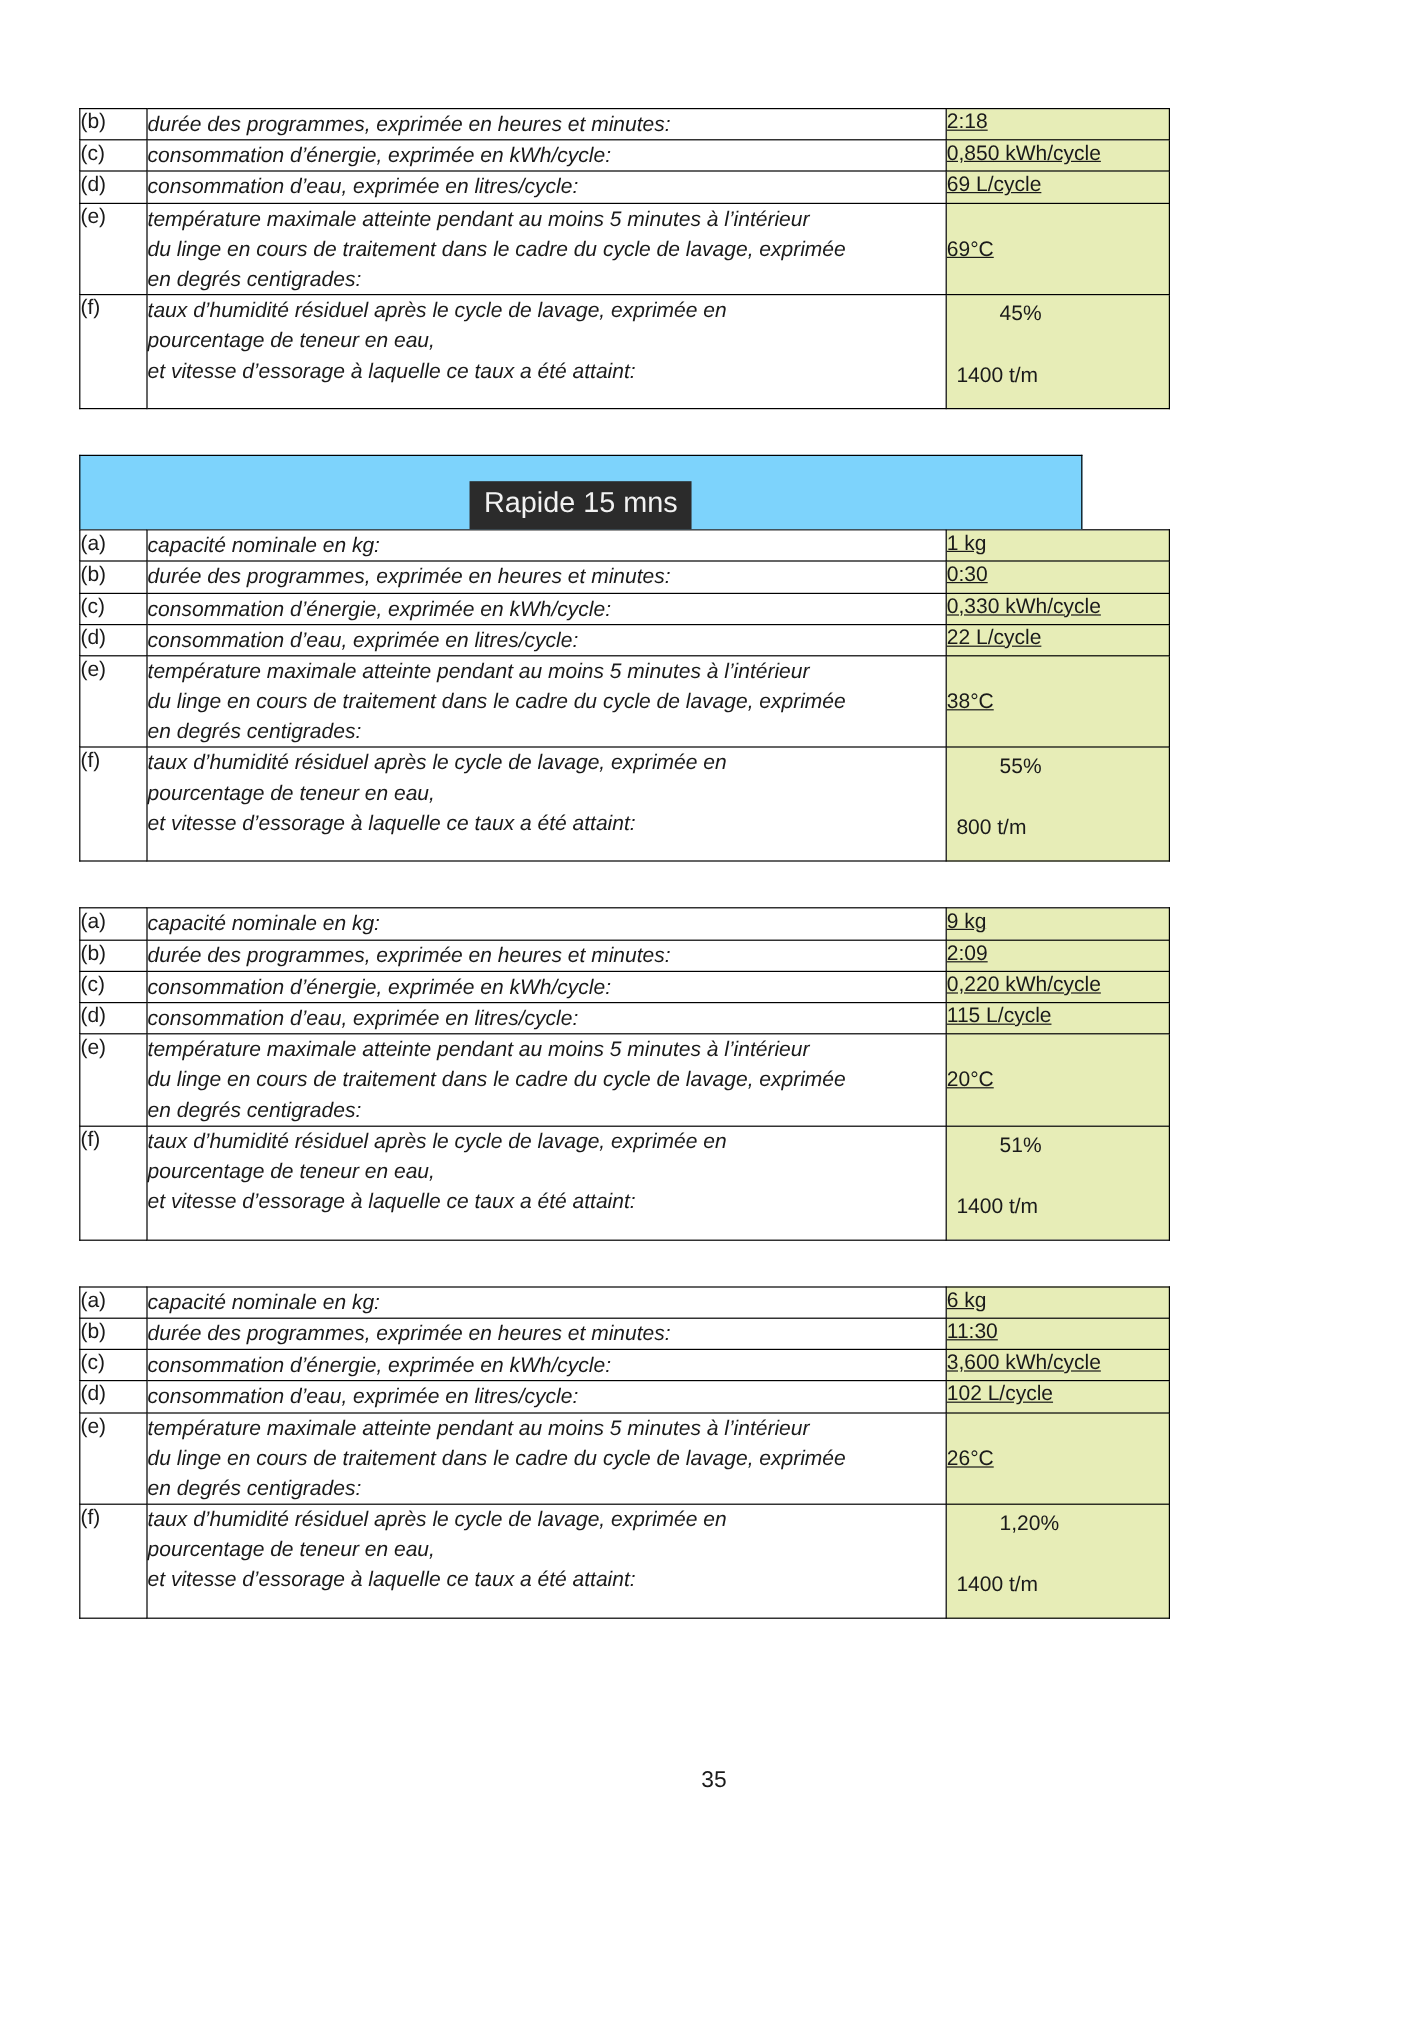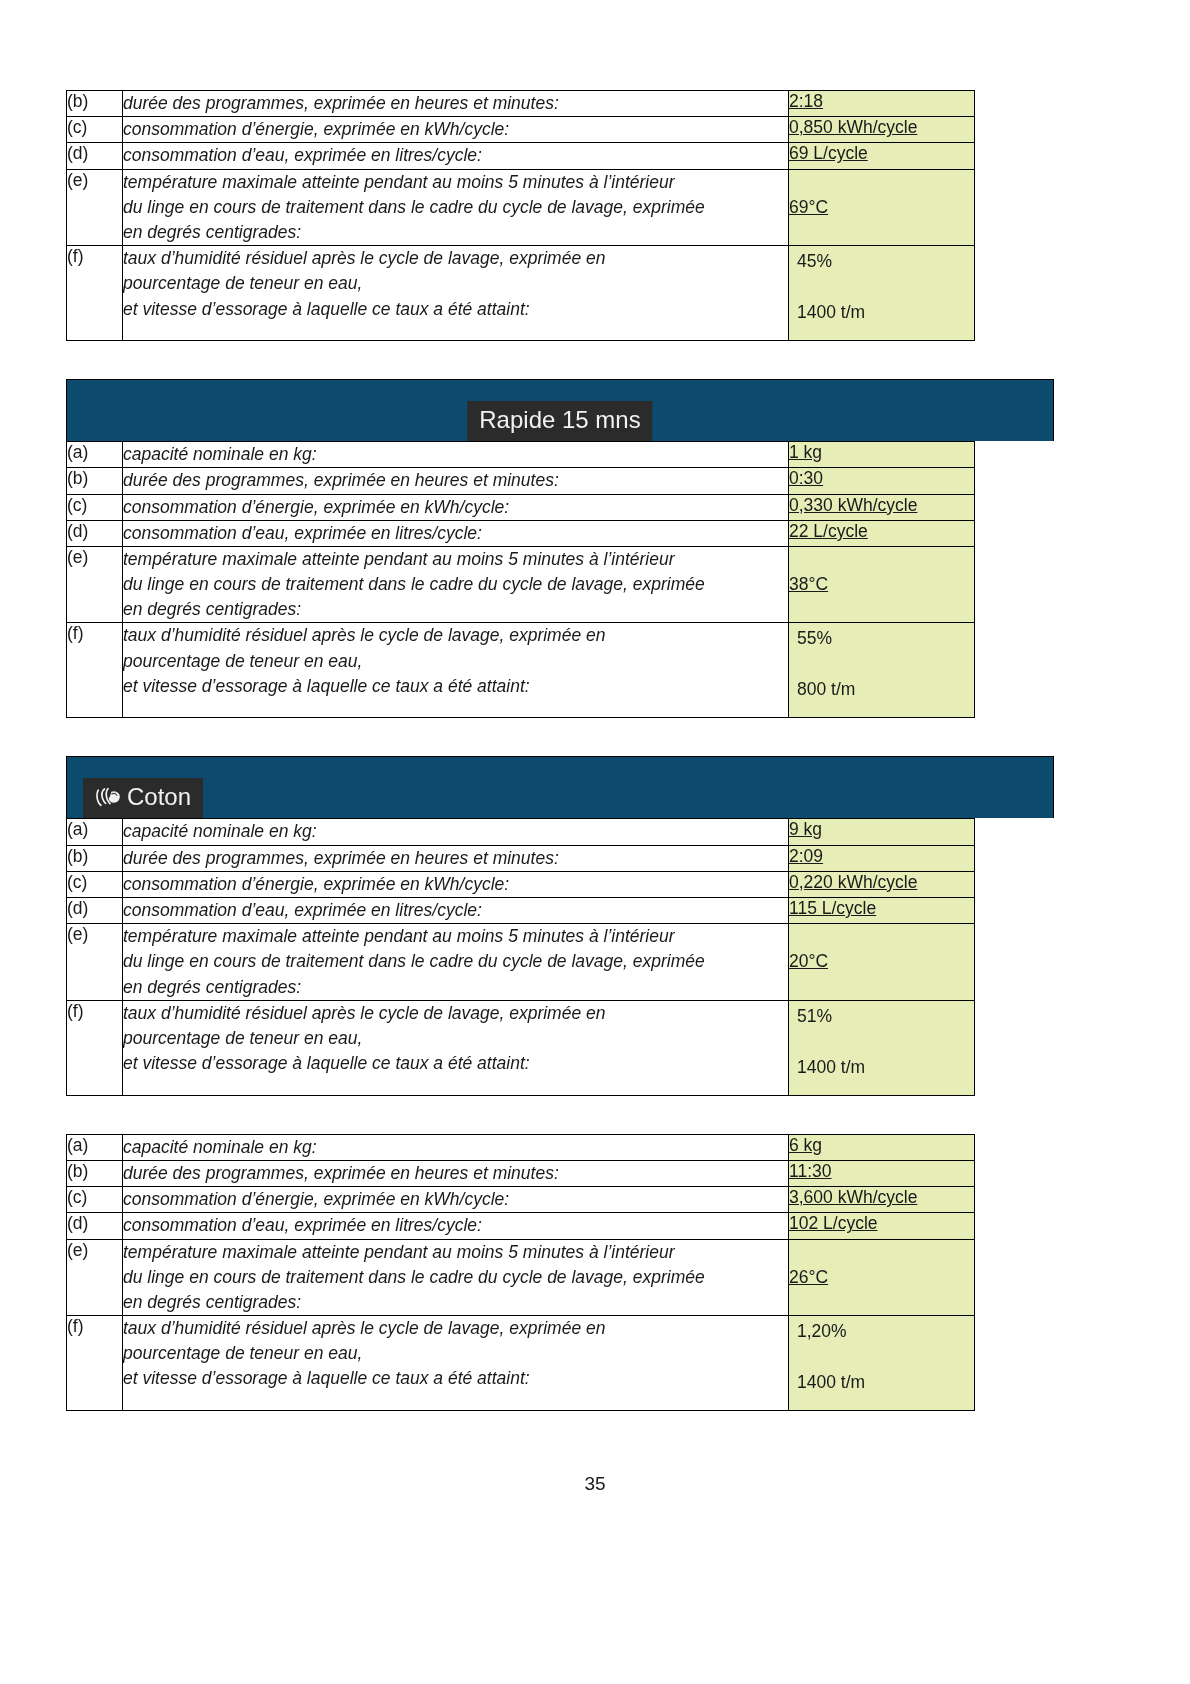--- a/index.html
+++ b/index.html
@@ -68,36 +68,37 @@
   }
   td.val.mid {
     vertical-align: middle;
   }
   td.val-split {
     background: #e7edb7;
     padding: 0;
   }
   .val-split-top {
     padding: 5px 8px 2px 8px;
+    margin-left: 36px;
   }
   .val-split-bottom {
     padding: 2px 8px 17px 8px;
   }
 
   .spacer-gap { height: 38px; }
 
   
   .prog-header {
-    background: #0c4a6e;
+    background: #7dd3fc;
     border: 1.6px solid #000000;
     border-bottom: none;
     height: 62px;
     position: relative;
     box-sizing: border-box;
-    width: 988px;
+    width: 836px;
   }
 
   .badge {
     position: absolute;
     background: #2b2b2b;
     color: #f2f2f2;
     font-size: 24px;
     line-height: 1;
     padding: 7px 12px 9px 12px;
     white-space: nowrap;
@@ -235,35 +236,20 @@
             <div class="val-split-top">55%</div>
             <div style="height:26px"></div>
             <div class="val-split-bottom">800 t/m</div>
           </td>
         </tr>
       </tbody>
     </table>
 
     <div class="spacer-gap"></div>
 
-    <div class="prog-header">
-      <div class="badge left">
-        <span class="cotton-icon">
-          <svg viewBox="0 0 26 22" width="26" height="22" aria-hidden="true">
-            <path d="M3.2 4.2 C1.4 7.0 1.6 12.4 3.4 16.2 C4.0 17.5 4.9 18.6 5.9 19.3" fill="none" stroke="#f2f2f2" stroke-width="1.7" stroke-linecap="round"></path>
-            <path d="M9.5 3.0 C7.0 5.0 6.4 9.0 7.6 12.6 C8.2 14.5 9.3 16.2 10.6 17.4" fill="none" stroke="#f2f2f2" stroke-width="1.7" stroke-linecap="round"></path>
-            <path d="M13.0 2.6 C11.0 5.2 10.8 9.5 12.2 13.2 C12.9 15.0 13.9 16.5 15.0 17.6" fill="none" stroke="#f2f2f2" stroke-width="1.7" stroke-linecap="round"></path>
-            <path d="M16.2 6.5 C19.0 5.2 22.2 6.0 23.6 8.4 C24.9 10.8 24.0 14.0 21.4 15.4
-                     C19.6 16.4 17.2 16.2 15.6 15.0 C14.6 14.2 14.2 12.8 14.6 11.4" fill="#f2f2f2" stroke="#f2f2f2" stroke-width="1.2" stroke-linejoin="round"></path>
-            <path d="M16.8 8.0 C18.6 7.2 20.8 7.6 21.8 9.2" fill="none" stroke="#2b2b2b" stroke-width="1.1" stroke-linecap="round"></path>
-          </svg>
-        </span>
-        <span class="lbl">Coton</span>
-      </div>
-    </div>
     <table class="spec">
       <colgroup>
           <col class="c-letter">
           <col class="c-text">
           <col class="c-val">
         </colgroup>
       <tbody>
         <tr>
           <td class="letter">(a)</td>
           <td class="text">capacité nominale en kg:</td>

